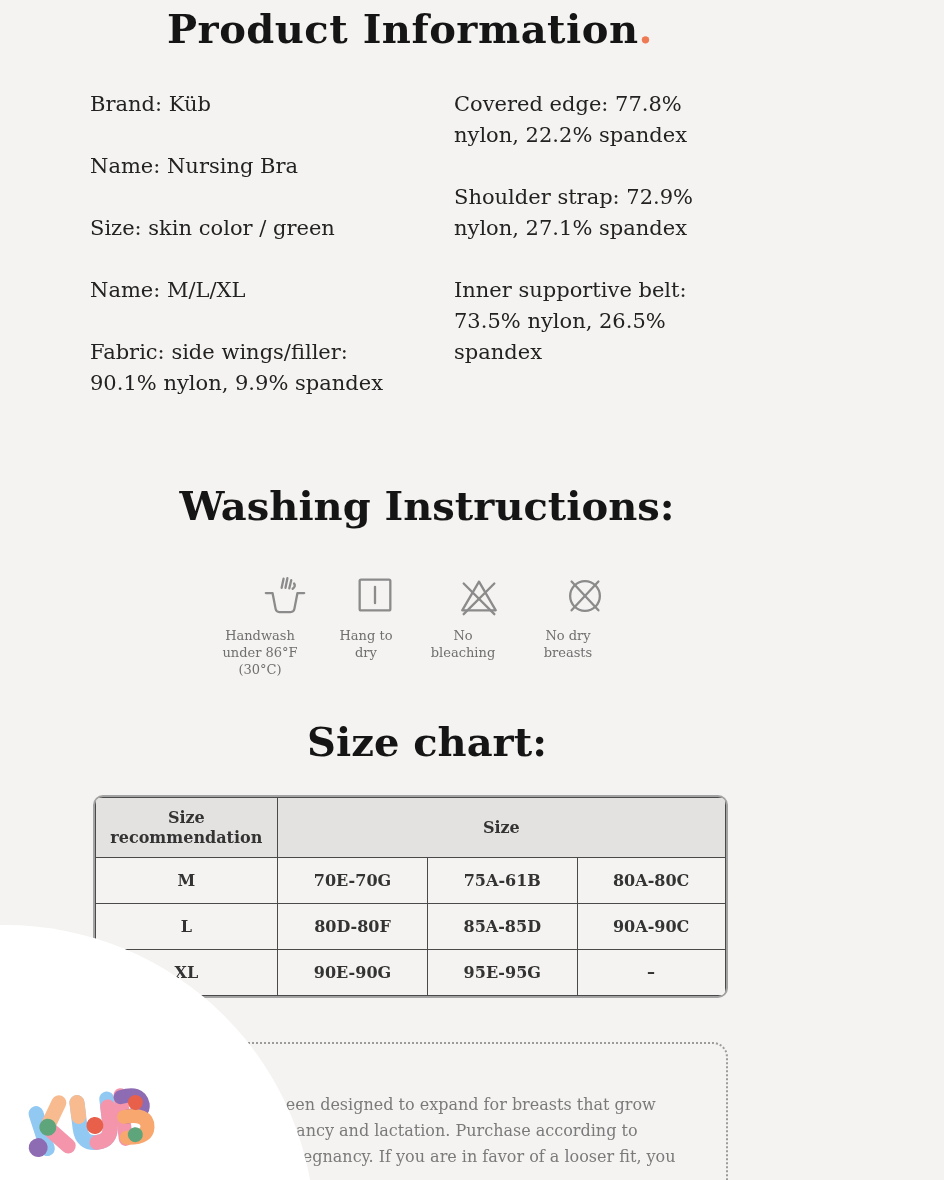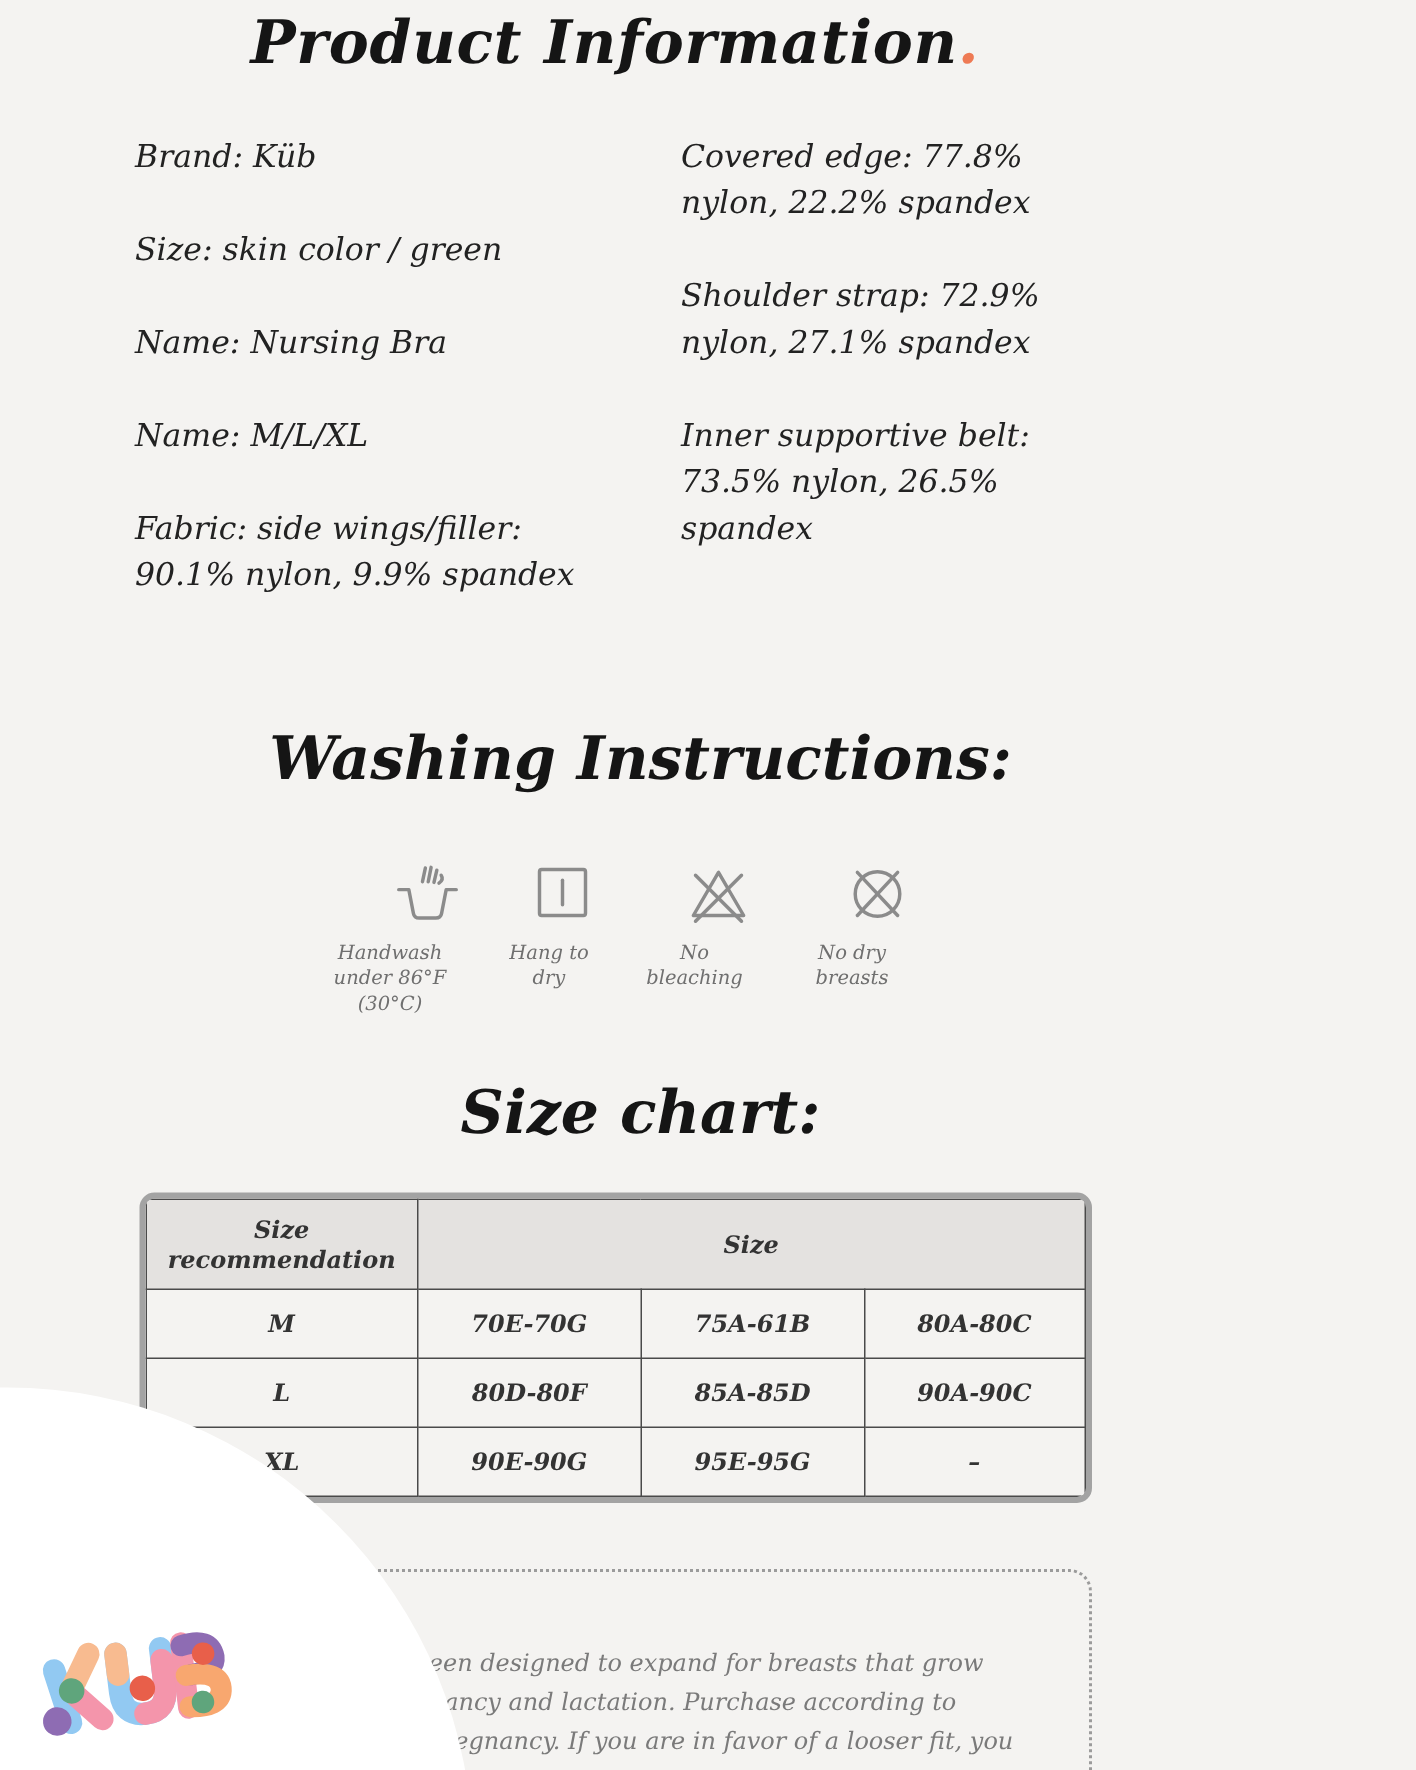--- a/index.html
+++ b/index.html
@@ -8,21 +8,20 @@
     font-family: "DejaVu Serif", "Liberation Serif", serif;
     background: #f4f3f1;
     color: #1f1f1f;
   }
   .page {
     position: relative;
     width: 820px;
     height: 1180px;
     background: #f4f3f1;
     overflow: hidden;
-    font-style: italic;
   }
   .title {
     padding-top: 5px;
     text-align: center;
     font-size: 40px;
     font-weight: bold;
     letter-spacing: 0.5px;
     color: #151515;
   }
   .title .dot { color: #ee7a54; }
@@ -74,21 +73,21 @@
     color: #6f6f6f;
   }
   .w1 { width: 96px; } .w2 { width: 78px; } .w3 { width: 64px; }
   .w4 { width: 70px; } .w5 { width: 80px; }
 
   .sizechart-title { margin-top: 40px; }
 
   .table-wrap {
     width: 635px;
     margin: 30px auto 0;
-    border: 4px solid #a3a3a3;
+    border: 2px solid #a3a3a3;
     border-radius: 10px;
     overflow: hidden;
   }
   table { width: 100%; border-collapse: collapse; }
   th, td {
     border: 1px solid #4a4a4a;
     text-align: center;
     font-size: 16px;
     color: #333333;
   }
@@ -133,22 +132,22 @@
 </head>
 <body>
 
 <div class="page">
 
   <h1 class="title"><span>Product Information</span><span class="dot">.</span></h1>
 
   <div class="info-grid">
     <div class="info-col left">
       <p>Brand: Küb</p>
+      <p>Name: Nursing Bra</p>
       <p>Size: skin color / green</p>
-      <p>Name: Nursing Bra</p>
       <p>Name: M/L/XL</p>
       <p>Fabric: side wings/filler: 90.1% nylon, 9.9% spandex</p>
     </div>
     <div class="info-col right">
       <p>Covered edge: 77.8% nylon, 22.2% spandex</p>
       <p>Shoulder strap: 72.9% nylon, 27.1% spandex</p>
       <p>Inner supportive belt: 73.5% nylon, 26.5% spandex</p>
     </div>
   </div>
 

